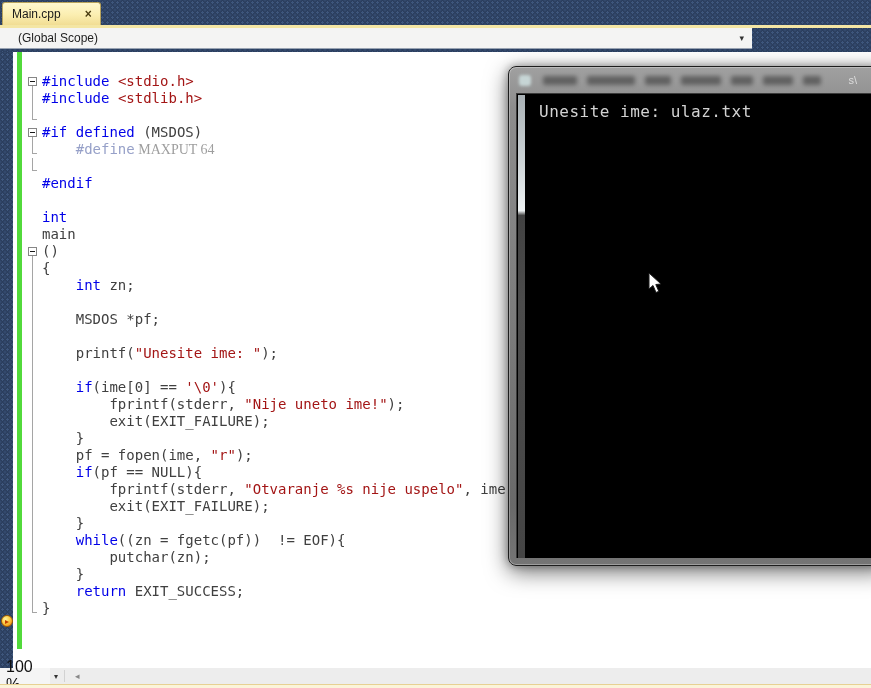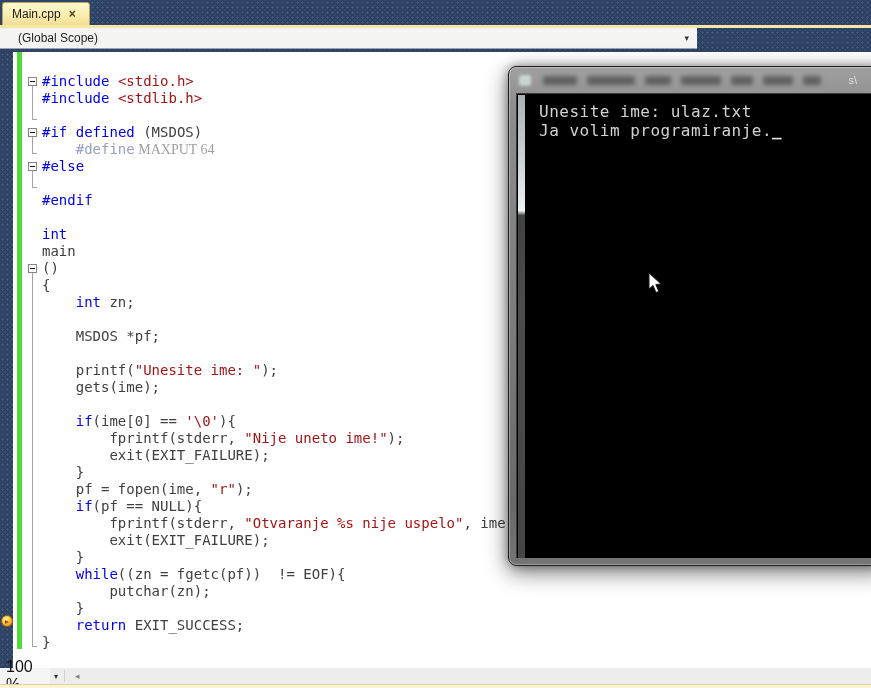--- a/index.html
+++ b/index.html
@@ -10,27 +10,27 @@
     background-color:#2b3e5e;
     background-image: radial-gradient(#3e567c 1px, transparent 1.2px),
                       radial-gradient(#364d72 1px, transparent 1.2px);
     background-size:5px 5px; background-position:0 0, 2.5px 2.5px;
   }
   
   .tabstrip { position:absolute; left:0; top:0; width:871px; height:25px; }
   .doc-tab { position:absolute; left:2px; top:2px; height:23px; min-width:88px;
     background:linear-gradient(180deg,#fff8cf 0%,#fbeeb0 55%,#f1dd94 100%);
     border:1px solid #b8a35c; border-bottom:none; border-radius:3px 3px 0 0;
-    display:flex; align-items:center; gap:8px; padding:0 8px 0 9px;
+    display:flex; align-items:center; gap:24px; padding:0 8px 0 9px;
     font-size:12px; color:#1a1a1a; }
   .tab-close { font-size:12px; font-weight:bold; color:#4a3c10; cursor:pointer; line-height:1; }
   .tan-strip { position:absolute; left:0; top:25px; width:871px; height:3px;
     background:#f4e6a4; }
   
-  .navbar { position:absolute; left:0; top:28px; width:697px; height:21px;
+  .navbar { position:absolute; left:0; top:28px; width:752px; height:21px;
     background:#f4f4f3; border-bottom:1px solid #99a3b2;
     display:flex; align-items:center; font-size:12px; color:#1e1e1e; }
   .navbar .scope { padding-left:18px; }
   .nav-drop { margin-left:auto; margin-right:8px; font-size:9px; color:#333; }
   .nav-sep { position:absolute; left:0; top:50px; width:871px; height:2px; }
   
   .editor { position:absolute; left:0; top:52px; width:871px; height:616px;
     background:#ffffff; overflow:hidden; }
   .indicator-margin { position:absolute; left:0; top:0; width:13px; height:616px; }
   .change-bar { position:absolute; left:17px; top:0; width:5px; height:597px;
@@ -115,34 +115,32 @@
 <div class="editor">
   <div class="indicator-margin dotted"></div>
   <div class="marker" id="line-marker" style="top: 563px;"></div>
   <div class="change-bar"></div>
   <div class="code-lines">
       <div class="code-line"><span class="fold box"><span class="foldbox"></span></span><span><span class="tk-k">#include</span><span class="tk-p"> </span><span class="tk-s">&lt;stdio.h&gt;</span></span></div>
       <div class="code-line"><span class="fold line"></span><span><span class="tk-k">#include</span><span class="tk-p"> </span><span class="tk-s">&lt;stdlib.h&gt;</span></span></div>
       <div class="code-line"><span class="fold end"></span><span></span></div>
       <div class="code-line"><span class="fold box"><span class="foldbox"></span></span><span><span class="tk-k">#if</span><span class="tk-p"> </span><span class="tk-k">defined</span><span class="tk-p"> (MSDOS)</span></span></div>
       <div class="code-line"><span class="fold end"></span><span><span class="tk-ib">    #define</span><span class="tk-g"> MAXPUT 64</span></span></div>
-      <div class="code-line"><span class="fold box"><span class="foldbox"></span></span><span><span class="tk-k">#else</span></span></div>
       <div class="code-line"><span class="fold end"></span></div>
       <div class="code-line"><span class="fold"></span><span><span class="tk-k">#endif</span></span></div>
       <div class="code-line"><span class="fold"></span><span></span></div>
       <div class="code-line"><span class="fold"></span><span><span class="tk-k">int</span></span></div>
       <div class="code-line"><span class="fold"></span><span><span class="tk-p">main</span></span></div>
       <div class="code-line"><span class="fold box"><span class="foldbox"></span></span><span><span class="tk-p">()</span></span></div>
       <div class="code-line"><span class="fold line"></span><span><span class="tk-p">{</span></span></div>
       <div class="code-line"><span class="fold line"></span><span><span class="tk-p">    </span><span class="tk-k">int</span><span class="tk-p"> zn;</span></span></div>
       <div class="code-line"><span class="fold line"></span><span></span></div>
       <div class="code-line"><span class="fold line"></span><span><span class="tk-p">    MSDOS *pf;</span></span></div>
       <div class="code-line"><span class="fold line"></span><span></span></div>
       <div class="code-line"><span class="fold line"></span><span><span class="tk-p">    printf(</span><span class="tk-s">"Unesite ime: "</span><span class="tk-p">);</span></span></div>
-      <div class="code-line"><span class="fold line"></span><span><span class="tk-p">    gets(ime);</span></span></div>
       <div class="code-line"><span class="fold line"></span><span></span></div>
       <div class="code-line"><span class="fold line"></span><span><span class="tk-k">    if</span><span class="tk-p">(ime[0] == </span><span class="tk-s">'\0'</span><span class="tk-p">){</span></span></div>
       <div class="code-line"><span class="fold line"></span><span><span class="tk-p">        fprintf(stderr, </span><span class="tk-s">"Nije uneto ime!"</span><span class="tk-p">);</span></span></div>
       <div class="code-line"><span class="fold line"></span><span><span class="tk-p">        exit(EXIT_FAILURE);</span></span></div>
       <div class="code-line"><span class="fold line"></span><span><span class="tk-p">    }</span></span></div>
       <div class="code-line"><span class="fold line"></span><span><span class="tk-p">    pf = fopen(ime, </span><span class="tk-s">"r"</span><span class="tk-p">);</span></span></div>
       <div class="code-line"><span class="fold line"></span><span><span class="tk-k">    if</span><span class="tk-p">(pf == NULL){</span></span></div>
       <div class="code-line"><span class="fold line"></span><span><span class="tk-p">        fprintf(stderr, </span><span class="tk-s">"Otvaranje %s nije uspelo"</span><span class="tk-p">, ime);</span></span></div>
       <div class="code-line"><span class="fold line"></span><span><span class="tk-p">        exit(EXIT_FAILURE);</span></span></div>
       <div class="code-line"><span class="fold line"></span><span><span class="tk-p">    }</span></span></div>
@@ -163,21 +161,21 @@
         <span class="smudge" style="width: 26px;"></span>
         <span class="smudge" style="width: 40px;"></span>
         <span class="smudge" style="width: 22px;"></span>
         <span class="smudge" style="width: 30px;"></span>
         <span class="smudge" style="width: 18px;"></span>
       </span>
     <span class="title-tail">s\</span>
   </div>
   <div class="console-client">
     <div class="console-scrollbar"></div>
-    <div class="console-text" id="console-text"><div>Unesite ime: ulaz.txt</div><div>Ja volim programiranje.<span class="console-cursor">_</span></div></div>
+    <div class="console-text" id="console-text"><div>Unesite ime: ulaz.txt</div></div>
   </div>
 </div>
 
 <svg class="mouse-cursor" viewBox="0 0 15 22">
   <polygon points="1,1 1,17 5,13.5 8,20.5 10.8,19.3 7.8,12.5 13,12" fill="#ffffff" stroke="#1a1a1a" stroke-width="1"></polygon>
 </svg>
 
 <div class="hscroll">
   <div class="zoom-box">
     <span>100 %</span>

